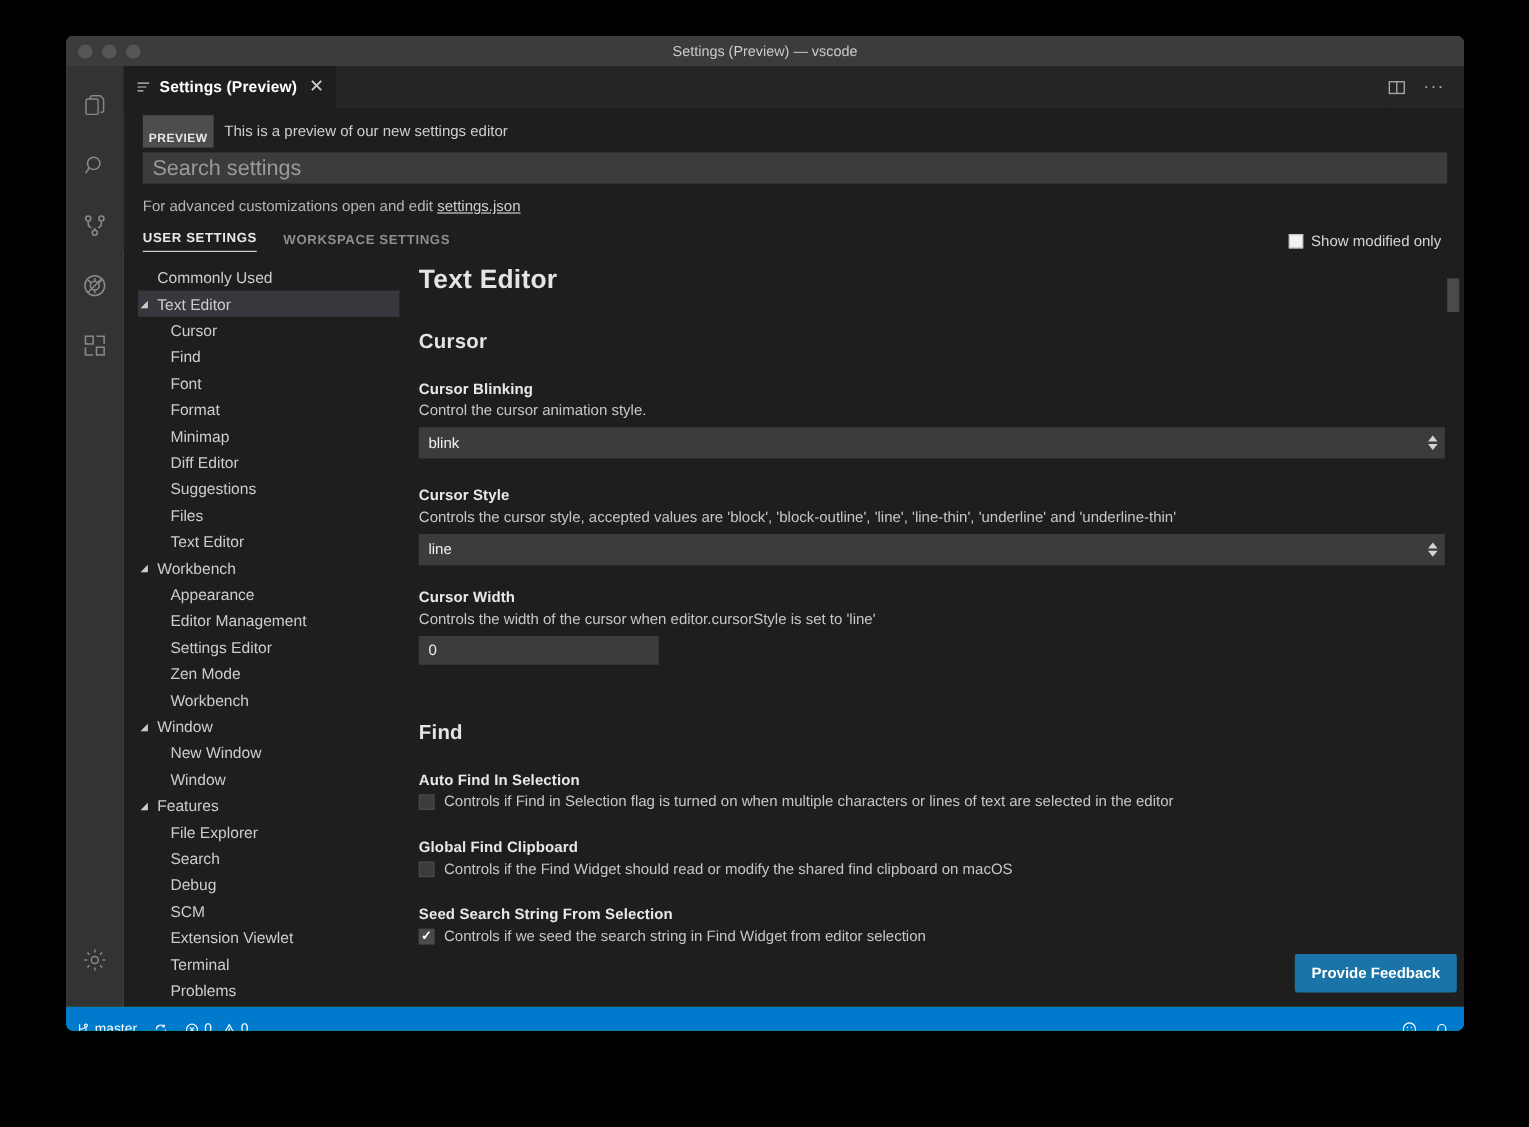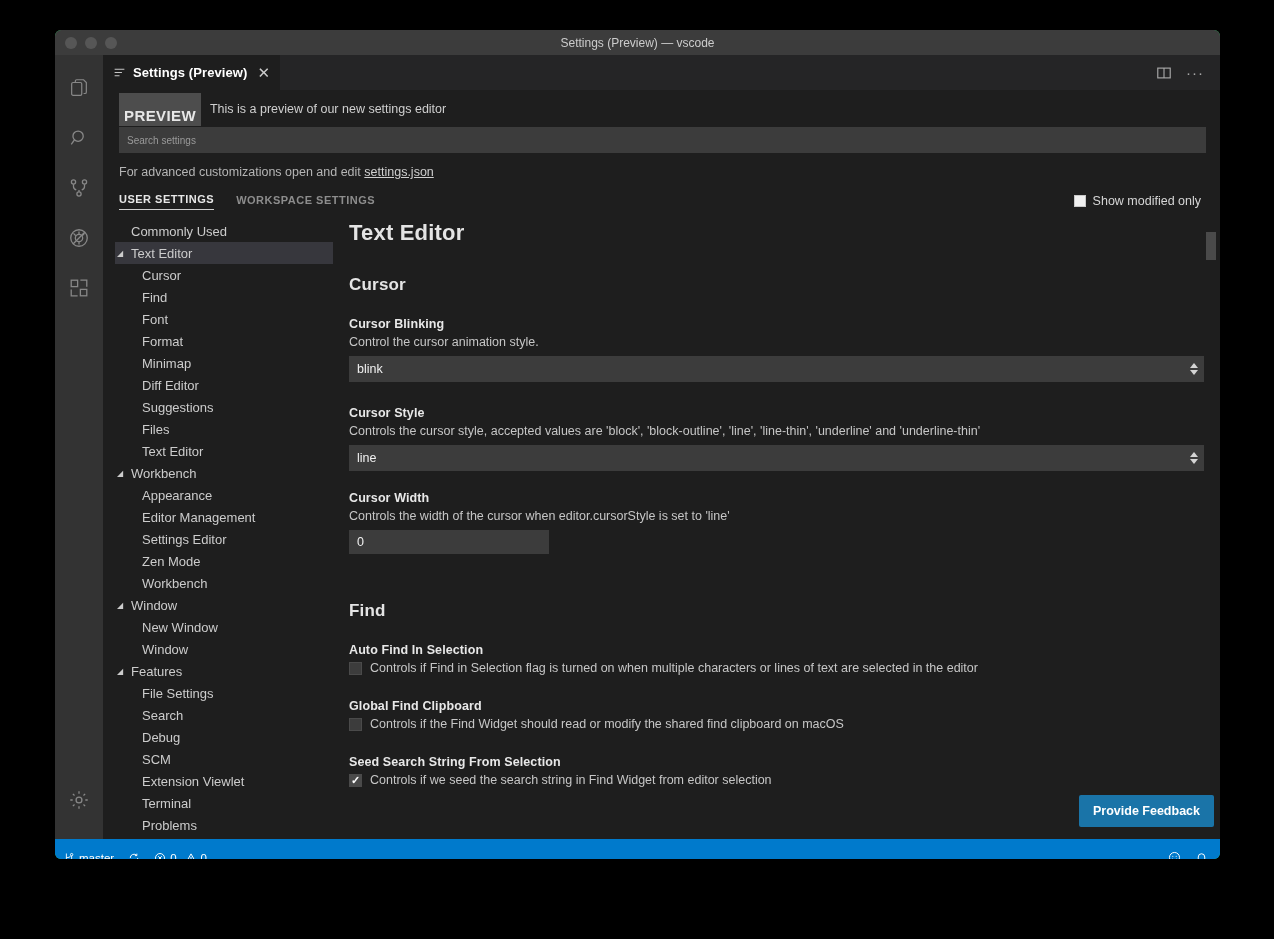--- a/index.html
+++ b/index.html
@@ -92,35 +92,35 @@
     padding-right: 16px; background: #252526;
   }
   .tabact { cursor: pointer; opacity: .78; display: flex; align-items: center; }
   .dots { color: #cccccc; font-size: 15px; letter-spacing: 1px; line-height: 1; }
 
   
   #settings-header { padding: 9px 16px 0 16px; background: #1e1e1e; }
   #preview-row { display: flex; align-items: center; gap: 9px; height: 20px; }
   #preview-badge {
     background: #4d4d4d; color: #e7e7e7;
-    font-size: 15px; font-weight: bold;
+    font-size: 10px; font-weight: bold;
     padding: 14px 5px 2px 5px;
     letter-spacing: .4px;
   }
   #preview-text { color: #cfcfcf; font-size: 12.5px; }
 
   #searchbox {
     margin-top: 8px;
     height: 26px;
     background: #3c3c3c;
     display: flex; align-items: center;
     padding: 0 8px;
     width: 1087px;
   }
-  #searchbox .ph { color: #9a9a9a; font-size: 10px; }
+  #searchbox .ph { color: #9a9a9a; font-size: 18px; }
 
   #advanced-row { margin-top: 12px; font-size: 12.5px; color: #b5b5b5; }
   #advanced-row a { color: #cfcfcf; text-decoration: underline; cursor: pointer; }
 
   #tabs-row {
     margin-top: 9px;
     display: flex; align-items: flex-end;
     height: 22px;
     position: relative;
   }
@@ -432,21 +432,21 @@
               <span>New Window</span>
             </div>
             <div class="tnode child">
               <span>Window</span>
             </div>
             <div class="tnode group">
               <span class="caret">◢</span>
               <span>Features</span>
             </div>
             <div class="tnode child">
-              <span>File Settings</span>
+              <span>File Explorer</span>
             </div>
             <div class="tnode child">
               <span>Search</span>
             </div>
             <div class="tnode child">
               <span>Debug</span>
             </div>
             <div class="tnode child">
               <span>SCM</span>
             </div>

